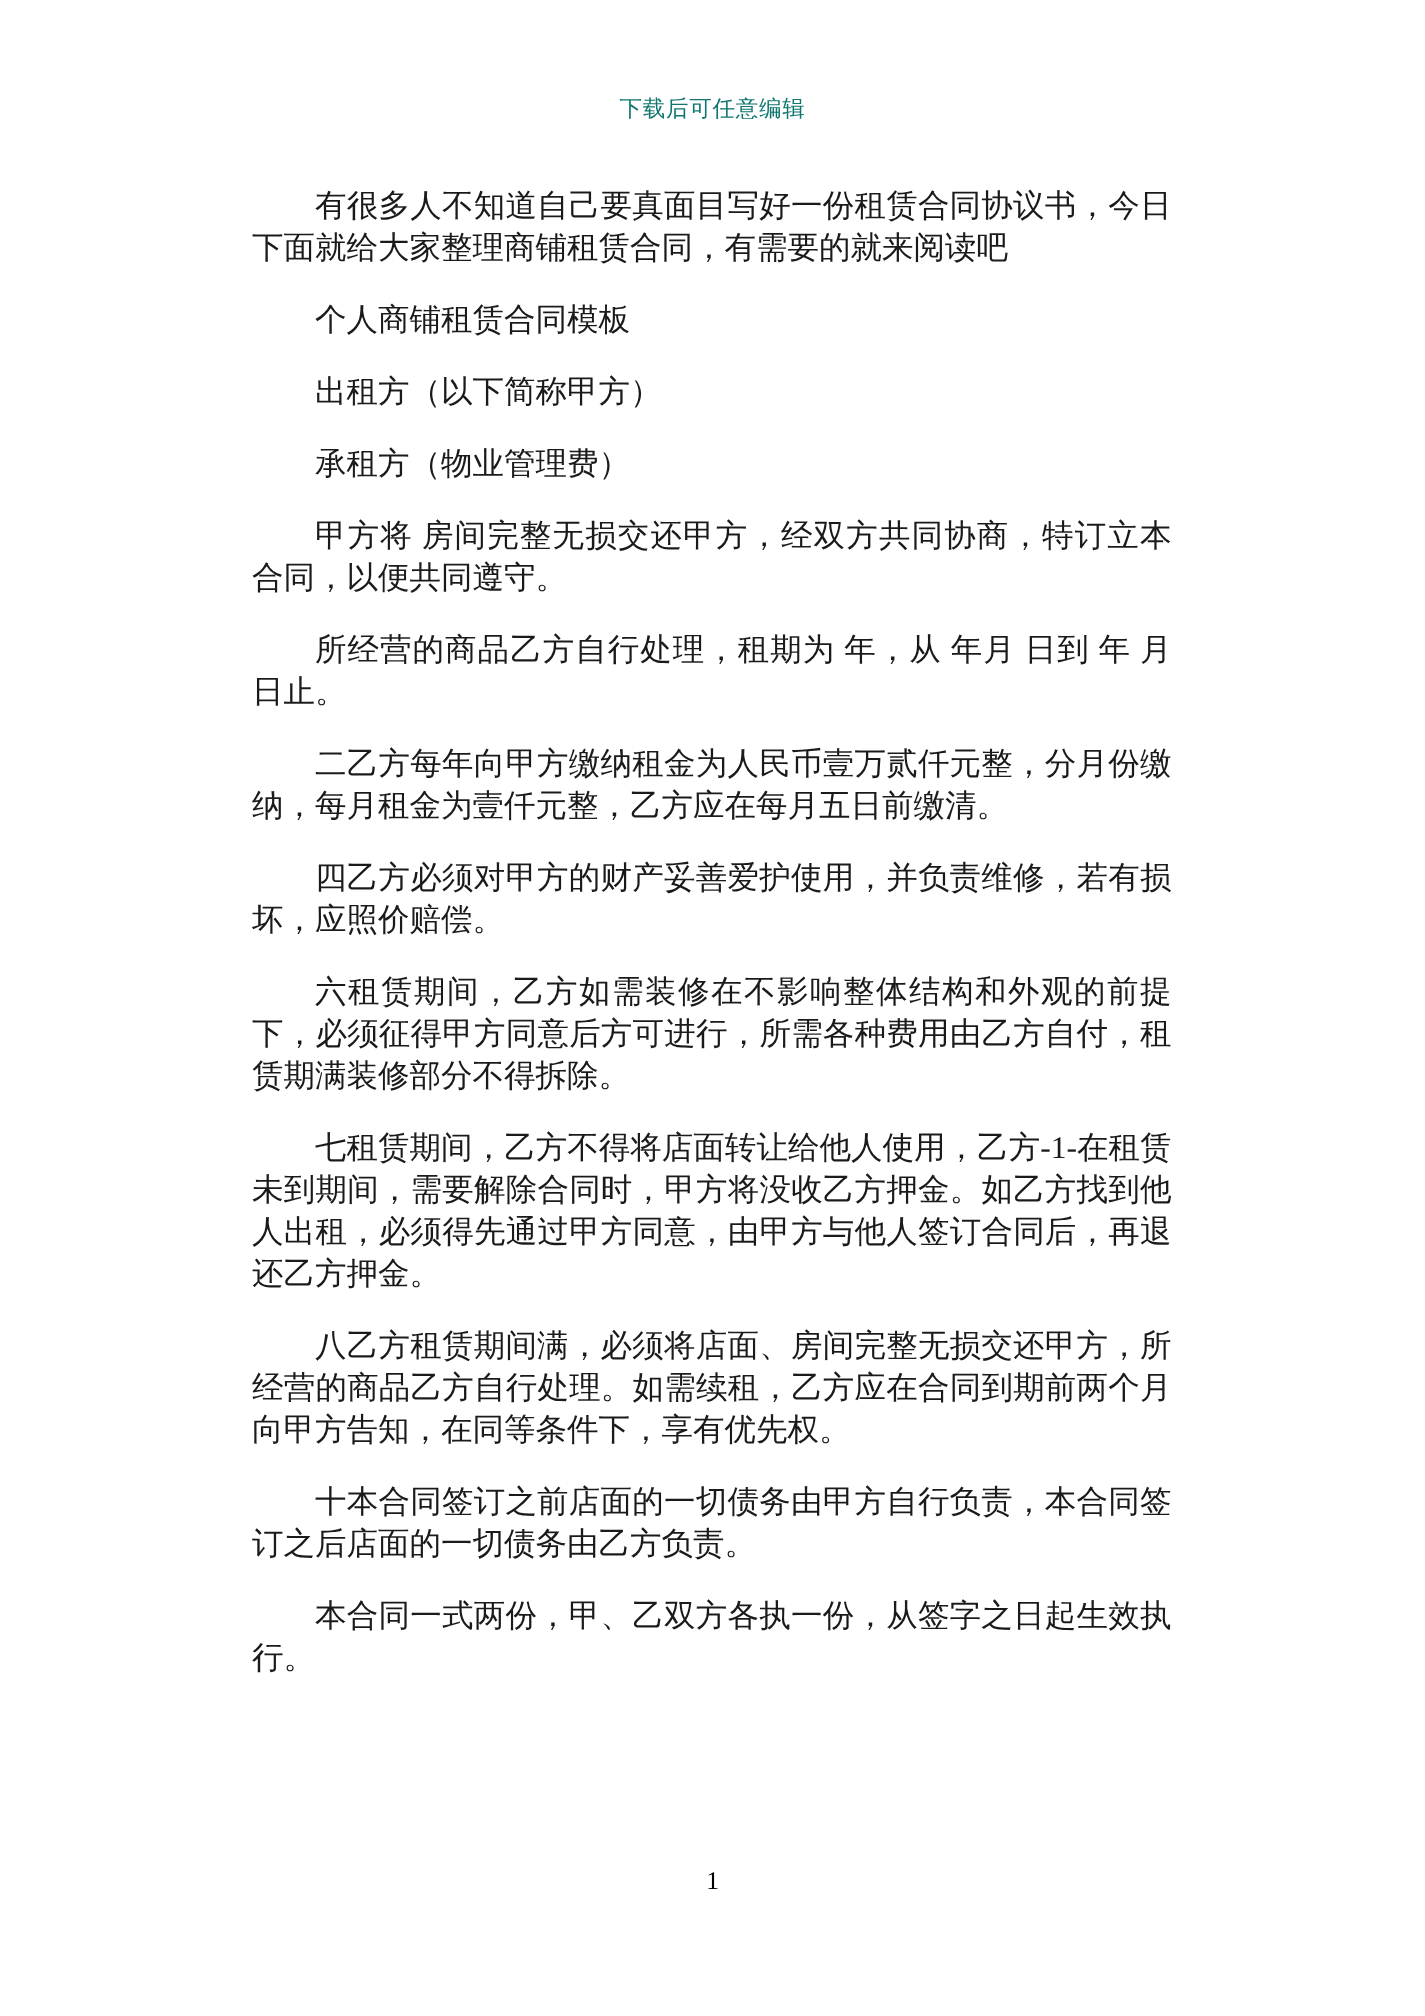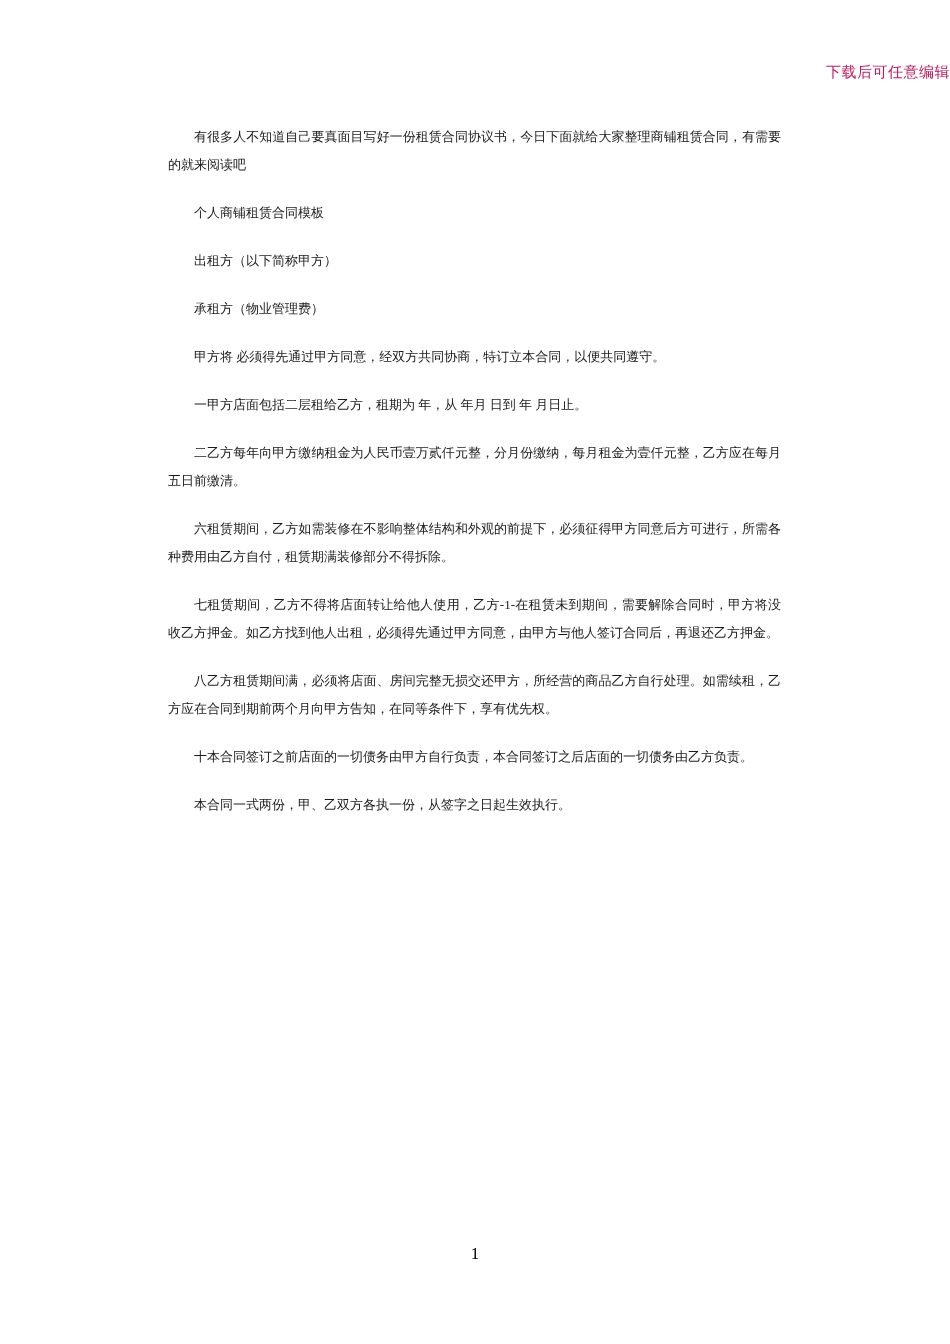--- a/index.html
+++ b/index.html
@@ -15,33 +15,33 @@
     background: #ffffff;
     overflow: hidden;
     font-family: "Liberation Serif", "DejaVu Serif", serif;
     color: #1a1a1a;
   }
   .doc-header {
     position: absolute;
     top: 63px;
     left: 0;
     width: 100%;
-    text-align: right;
+    text-align: center;
     font-family: "DejaVu Sans", "Liberation Sans", sans-serif;
     font-size: 15px;
     font-weight: 500;
-    color: #be185d;
+    color: #0f766e;
     letter-spacing: 0.5px;
   }
   .doc-body {
     position: absolute;
     top: 123px;
     left: 168px;
     width: 613px;
-    font-size: 13px;
+    font-size: 21px;
     line-height: 28px;
     text-align: justify;
     text-justify: inter-ideograph;
   }
   .doc-body p {
     margin: 0 0 20px 0;
     text-indent: 2em;
     word-break: break-all;
   }
   .page-number {
@@ -60,23 +60,24 @@
 
 <div class="page">
 
   <div class="doc-header">下载后可任意编辑</div>
 
   <div class="doc-body">
     <p>有很多人不知道自己要真面目写好一份租赁合同协议书，今日下面就给大家整理商铺租赁合同，有需要的就来阅读吧</p>
     <p>个人商铺租赁合同模板</p>
     <p>出租方（以下简称甲方）</p>
     <p>承租方（物业管理费）</p>
-    <p>甲方将 必须得先通过甲方同意，经双方共同协商，特订立本合同，以便共同遵守。</p>
-    <p>一甲方店面包括二层租给乙方，租期为 年，从 年月 日到 年 月日止。</p>
+    <p>甲方将 房间完整无损交还甲方，经双方共同协商，特订立本合同，以便共同遵守。</p>
+    <p>所经营的商品乙方自行处理，租期为 年，从 年月 日到 年 月日止。</p>
     <p>二乙方每年向甲方缴纳租金为人民币壹万贰仟元整，分月份缴纳，每月租金为壹仟元整，乙方应在每月五日前缴清。</p>
+    <p>四乙方必须对甲方的财产妥善爱护使用，并负责维修，若有损坏，应照价赔偿。</p>
     <p>六租赁期间，乙方如需装修在不影响整体结构和外观的前提下，必须征得甲方同意后方可进行，所需各种费用由乙方自付，租赁期满装修部分不得拆除。</p>
     <p>七租赁期间，乙方不得将店面转让给他人使用，乙方-1-在租赁未到期间，需要解除合同时，甲方将没收乙方押金。如乙方找到他人出租，必须得先通过甲方同意，由甲方与他人签订合同后，再退还乙方押金。</p>
     <p>八乙方租赁期间满，必须将店面、房间完整无损交还甲方，所经营的商品乙方自行处理。如需续租，乙方应在合同到期前两个月向甲方告知，在同等条件下，享有优先权。</p>
     <p>十本合同签订之前店面的一切债务由甲方自行负责，本合同签订之后店面的一切债务由乙方负责。</p>
     <p>本合同一式两份，甲、乙双方各执一份，从签字之日起生效执行。</p>
   </div>
 
   <div class="page-number">1</div>
 
 </div>

